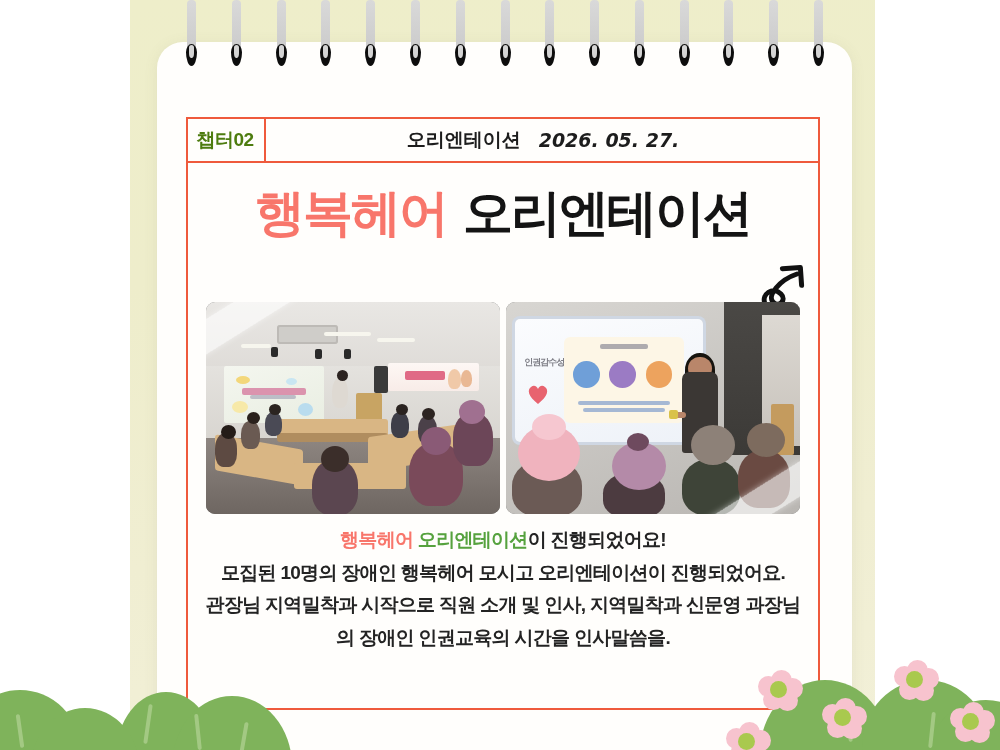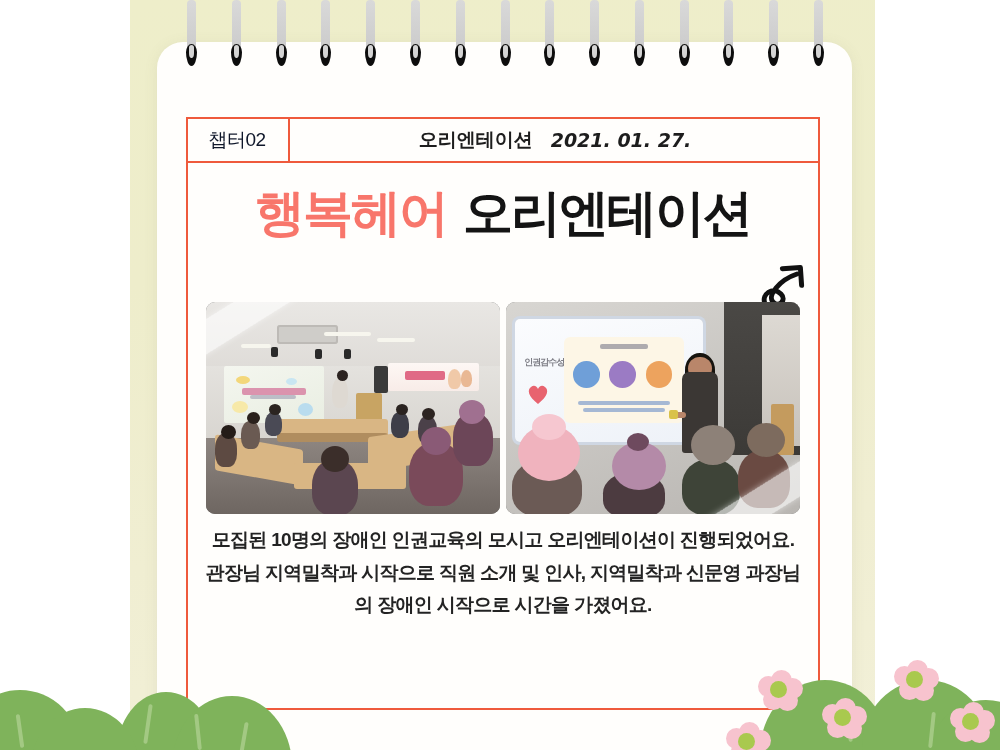--- a/index.html
+++ b/index.html
@@ -52,21 +52,21 @@
   .hdr {
     position:absolute; left:186px; top:117px; width:634px; height:46px;
     display:flex; align-items:stretch;
   }
   .hcell {
     display:flex; align-items:center; justify-content:center;
     border-right:2px solid #ef5a3c;
     font-size:19px; white-space:nowrap;
   }
   .hcell:last-child { border-right:none; }
-  .hcell.tag { width:104px; color:#0f172a; font-weight:400; letter-spacing:-.5px; }
+  .hcell.tag { width:80px; color:#4d7c0f; font-weight:700; letter-spacing:-.5px; }
   .hcell.mid { flex:1; gap:18px; color:#1d1d1d; font-weight:600; }
   .hcell.where { width:84px; color:#ef5a3c; font-weight:700; letter-spacing:-.5px; }
   .hcell.place { width:150px; color:#1d1d1d; font-weight:600; }
   .hdr-bottom {
     position:absolute; left:186px; top:161px; width:634px; height:2px;
     background:#ef5a3c;
   }
   .hand { font-family:"DejaVu Sans",sans-serif; font-style:italic; }
 
   
@@ -245,21 +245,21 @@
         <div class="gap"></div>
       </div>
     </div>
 
   <div class="frame"></div>
 
   <div class="hdr">
     <div class="hcell tag">챕터02</div>
     <div class="hcell mid">
       <span>오리엔테이션</span>
-      <span class="hand">2021. 01. 27.</span>
+      <span class="hand">2026. 05. 27.</span>
     </div>
   </div>
   <div class="hdr-bottom"></div>
 
   <div class="title">
     <span class="t-a">행복헤어</span>
     <span class="t-b">오리엔테이션</span>
   </div>
 
   <div class="doodle">
@@ -373,23 +373,27 @@
       <div class="head" style="left:63%;top:58%;width:44px;height:40px;background:#8d8178"></div>
 
       <div class="person" style="left:79%;top:70%;width:52px;height:58px;background:#6a4a42"></div>
       <div class="head" style="left:82%;top:57%;width:38px;height:34px;background:#7d6b5e"></div>
 
       <div class="tape" style="right:-18px;bottom:-6px;transform:rotate(-32deg);"></div>
     </div>
   </div>
 
   <div class="caption">
-    <div class="cl">모집된 10명의 장애인 인권교육의 모시고 오리엔테이션이 진행되었어요.</div>
+    <div class="cl">
+      <span class="c-coral">행복헤어</span>
+      <span class="c-green">오리엔테이션</span><span>이 진행되었어요!</span>
+    </div>
+    <div class="cl">모집된 10명의 장애인 행복헤어 모시고 오리엔테이션이 진행되었어요.</div>
     <div class="cl">관장님 지역밀착과 시작으로 직원 소개 및 인사, 지역밀착과 신문영 과장님</div>
-    <div class="cl">의 장애인 시작으로 시간을 가졌어요.</div>
+    <div class="cl">의 장애인 인권교육의 시간을 인사말씀을.</div>
   </div>
 
   <div class="foliage">
 
     <div class="bush" style="left:116px;bottom:-70px;width:100px;height:128px;"></div>
     <div class="bush" style="left:172px;bottom:-86px;width:120px;height:140px;"></div>
     <div class="bush" style="left:-40px;bottom:-60px;width:120px;height:120px;"></div>
     <div class="bush" style="left:30px;bottom:-84px;width:110px;height:126px;"></div>
     <div class="vein" style="left:146px;bottom:6px;height:40px;transform:rotate(8deg)"></div>
     <div class="vein" style="left:196px;bottom:0px;height:36px;transform:rotate(-6deg)"></div>

